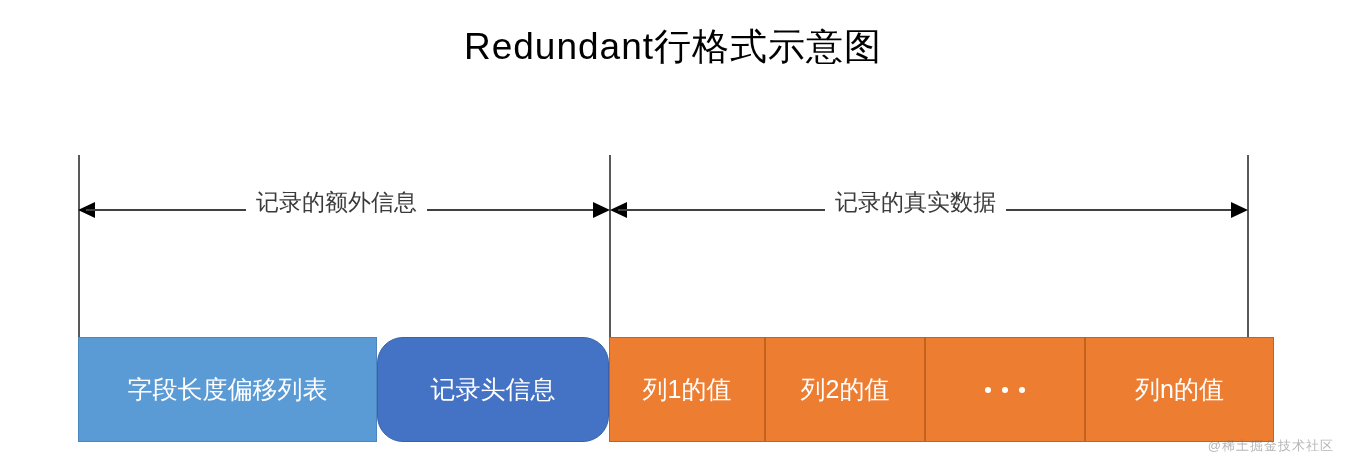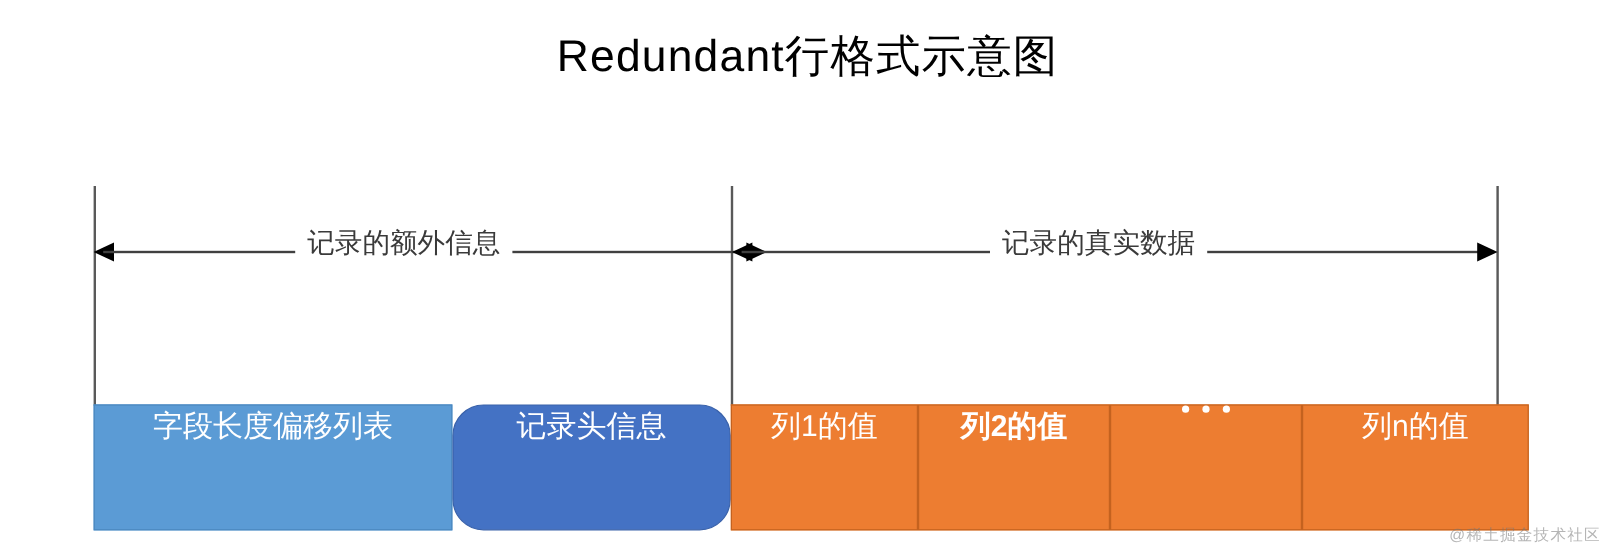--- a/index.html
+++ b/index.html
@@ -38,21 +38,21 @@
   #tick-left   { left: 78px;   top: 155px; height: 183px; }
   #tick-mid    { left: 609px;  top: 155px; height: 183px; }
   #tick-right  { left: 1247px; top: 155px; height: 183px; }
 
   
   .dim {
     position: absolute;
     top: 193px;
     height: 34px;
   }
-  #dim-extra { left: 78px;  width: 532px; padding-left: 29px; }
+  #dim-extra { left: 78px;  width: 532px; }
   #dim-real  { left: 610px; width: 638px; }
 
   .dim-shaft {
     position: absolute;
     top: 16px;
     height: 2px;
     background: #404040;
   }
   .dim-arrowhead {
     position: absolute;
@@ -82,21 +82,21 @@
     position: absolute;
     left: 78px;
     top: 337px;
     height: 105px;
     display: flex;
   }
   .block {
     box-sizing: border-box;
     height: 105px;
     display: flex;
-    align-items: flex-start;
+    align-items: center;
     justify-content: center;
     color: #ffffff;
     font-size: 25px;
     white-space: nowrap;
     border: 1px solid rgba(0,0,0,0.16);
   }
   .block.blue-light { background: #5b9bd5; border-color: #4a87bf; }
   .block.blue-dark  { background: #4472c4; border-color: #3a62aa; border-radius: 26px; }
   .block.orange     { background: #ed7d31; border-color: #c4621f; }
 
@@ -154,21 +154,21 @@
   </div>
 
   <div class="block blue-dark" style="width:232px;">
     <span>记录头信息</span>
   </div>
 
   <div class="block orange" style="width:156px;">
     <span>列1的值</span>
   </div>
 
-  <div class="block orange" style="width:160px;font-weight:bold;">
+  <div class="block orange" style="width:160px;">
     <span>列2的值</span>
   </div>
 
   <div class="block orange" style="width:160px;">
     <span class="ellipsis-dots">
       <span></span>
         <span></span>
         <span></span>
     </span>
   </div>

